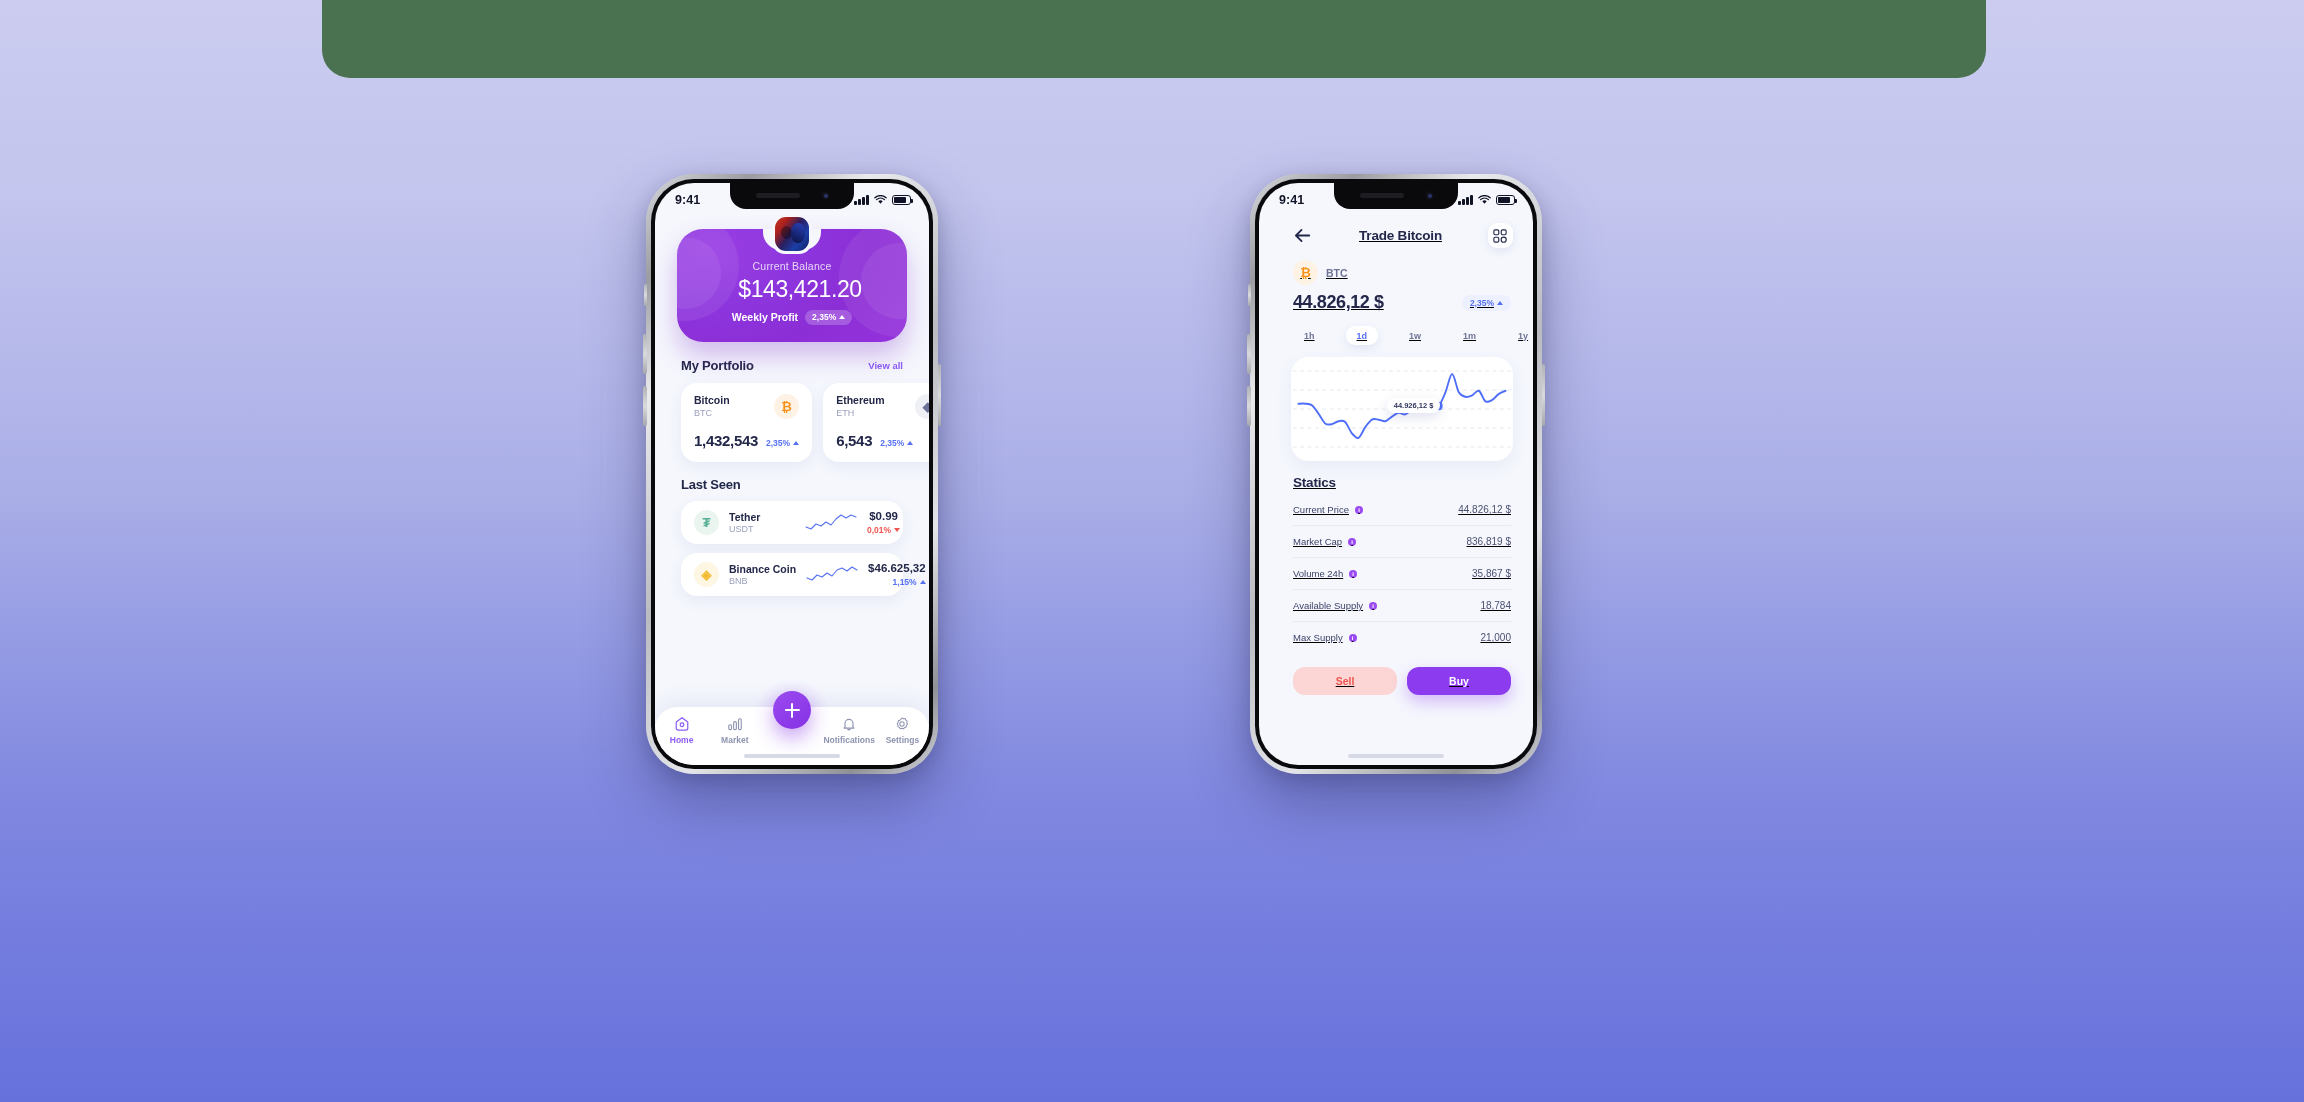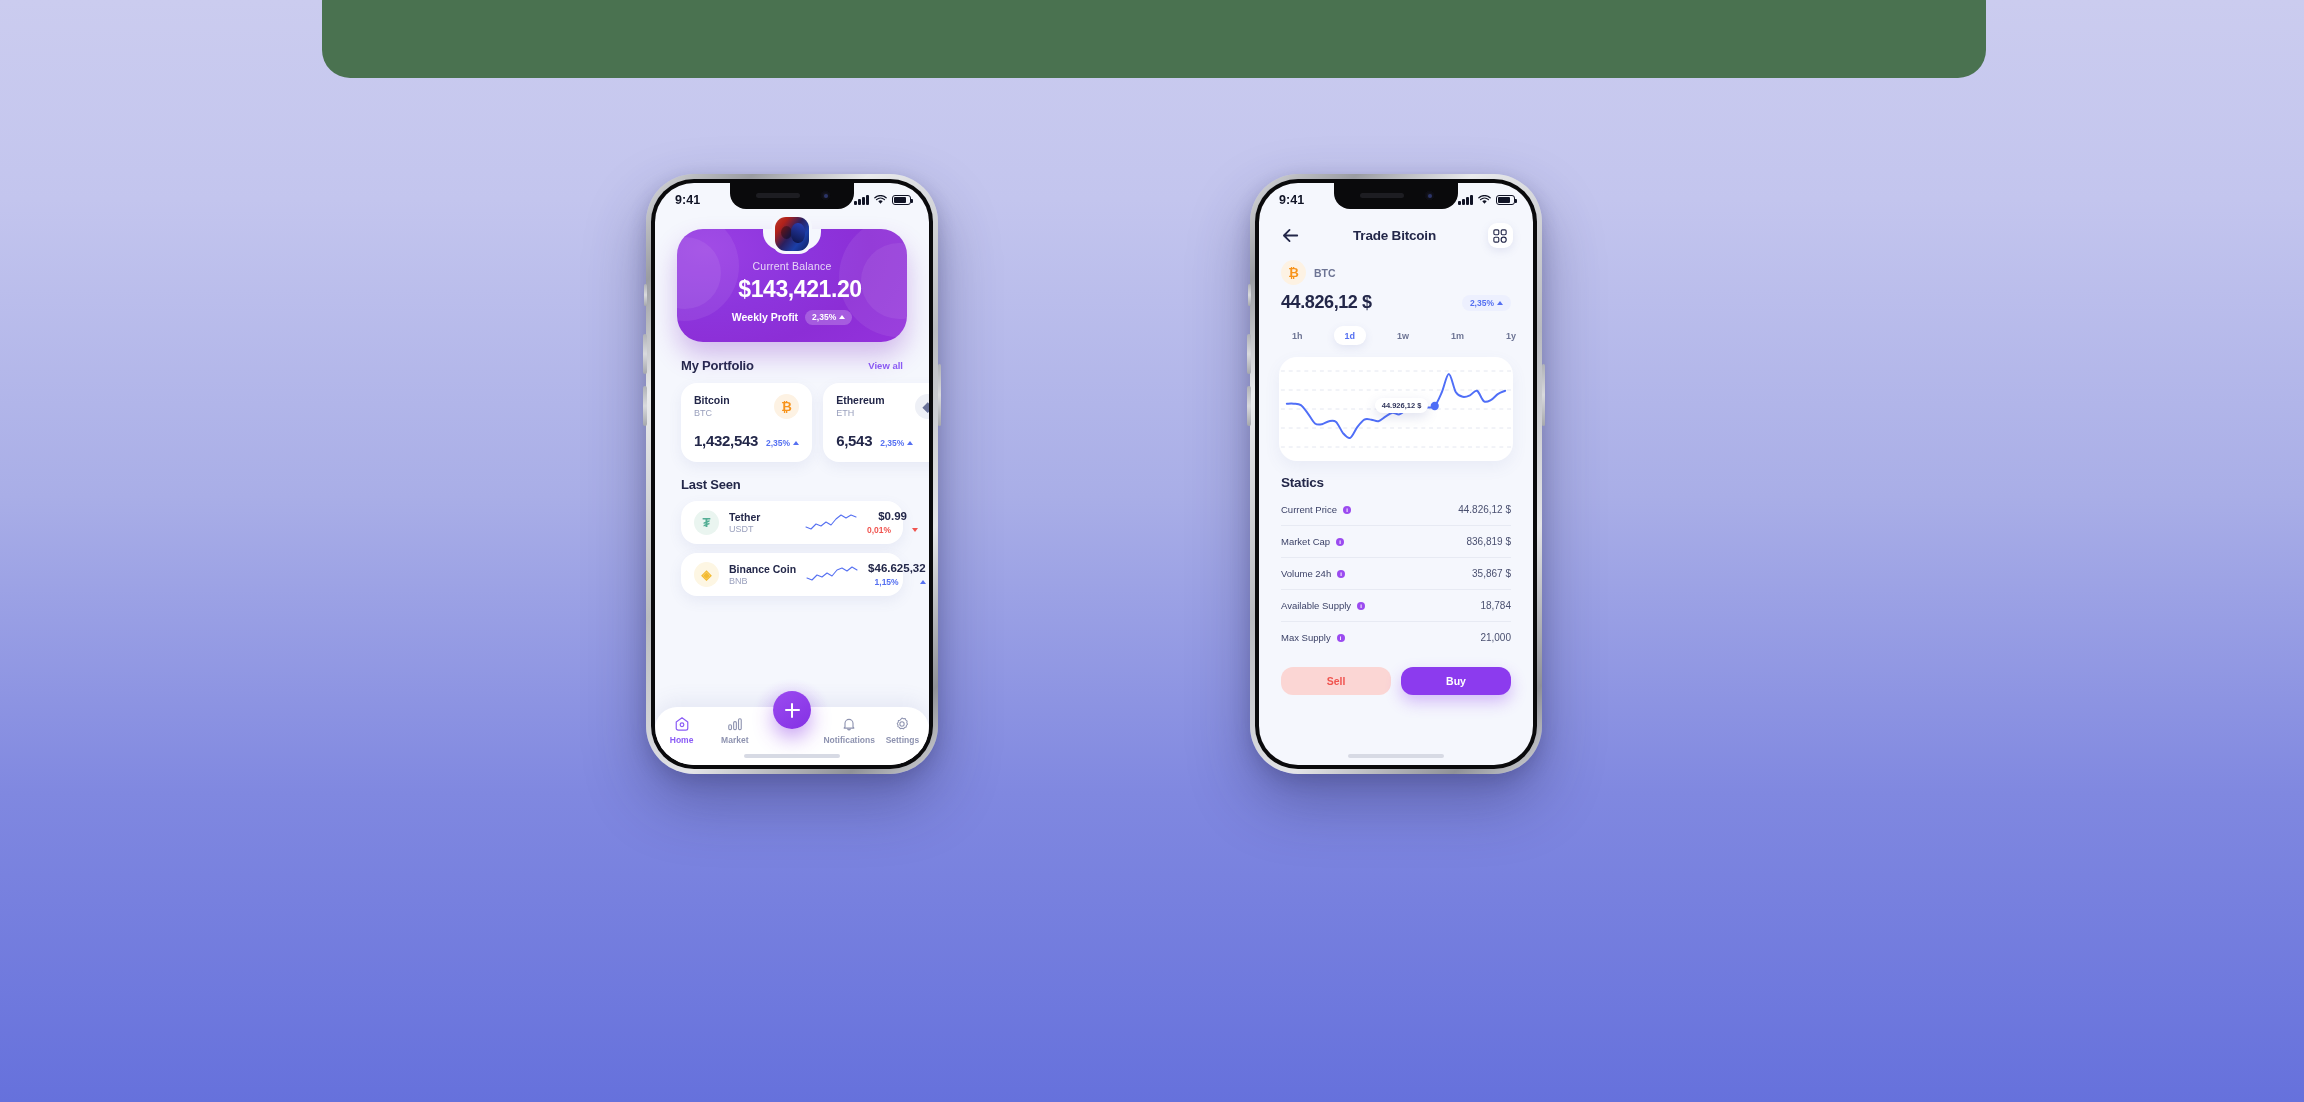--- a/index.html
+++ b/index.html
@@ -76,21 +76,21 @@
   .avatar .img{width:100%;height:100%;border-radius:11px;overflow:hidden;
     background: linear-gradient(128deg,#c0392b 0%,#b0211a 22%,#2b1f5e 48%,#1b3fa8 72%,#0f1e5c 100%);
     position:relative;}
   .avatar .img::before{content:"";position:absolute;left:6px;top:9px;width:11px;height:13px;border-radius:50%;
     background:rgba(0,0,0,.35);}
   .avatar .img::after{content:"";position:absolute;right:4px;top:6px;width:14px;height:20px;border-radius:45%;
     background:linear-gradient(200deg,rgba(40,70,200,.85),rgba(10,15,60,.9));}
   .bal-inner{position:relative;z-index:4;height:100%;display:flex;flex-direction:column;
     align-items:center;justify-content:center;padding-top:13px;}
   .bal-label{font-size:10.5px;color:#e8d6f7;font-weight:500;letter-spacing:.2px;}
-  .bal-amount{font-size:23px;color:#fff;font-weight:700;letter-spacing:-.4px;margin-top:4px;margin-left:16px;}
+  .bal-amount{font-size:23px;color:#fff;font-weight:400;letter-spacing:-.4px;margin-top:4px;margin-left:16px;}
   .bal-row{display:flex;align-items:center;gap:7px;margin-top:7px;}
   .bal-row .lbl{font-size:10.5px;color:#fff;font-weight:700;}
   .chip{background:rgba(255,255,255,.22);border-radius:9px;padding:2.5px 7px;display:flex;
     align-items:center;gap:3px;font-size:8.5px;color:#fff;font-weight:600;}
   .caret-up{width:0;height:0;border-left:3px solid transparent;border-right:3px solid transparent;
     border-bottom:4px solid currentColor;}
   .caret-down{width:0;height:0;border-left:3px solid transparent;border-right:3px solid transparent;
     border-top:4px solid currentColor;}
   .sec-head{display:flex;align-items:center;justify-content:space-between;padding:0 26px;margin-top:16px;}
   .sec-head h2{font-size:13px;color:#232749;letter-spacing:-.2px;}
@@ -115,37 +115,37 @@
   .ls-icon{width:25px;height:25px;border-radius:50%;display:flex;align-items:center;justify-content:center;
     font-size:13px;font-weight:700;flex:0 0 auto;}
   .ic-usdt{background:#EAF5F0;color:#53AE94;}
   .ic-bnb{background:#FDF6E3;color:#F3BA2F;}
   .ls-name{flex:0 0 auto;min-width:66px;}
   .ls-name .n{font-size:10.5px;font-weight:700;color:#232749;}
   .ls-name .s{font-size:9px;color:#9aa0bd;margin-top:1px;}
   .ls-spark{flex:1 1 auto;display:flex;align-items:center;justify-content:center;}
   .ls-right{text-align:right;flex:0 0 auto;}
   .ls-price{font-size:11.5px;font-weight:700;color:#232749;text-align:center;}
-  .ls-chg{font-size:8.5px;font-weight:600;display:flex;align-items:center;gap:21px;justify-content:flex-end;margin-top:3px;}
+  .ls-chg{font-size:8.5px;font-weight:600;display:flex;align-items:center;gap:3px;justify-content:flex-end;margin-top:3px;}
   .tabbar{position:absolute;left:0;right:0;bottom:0;height:58px;background:#fff;
     border-top-left-radius:22px;border-top-right-radius:22px;display:flex;align-items:flex-start;
     padding-top:9px;z-index:20;box-shadow:0 -6px 20px rgba(90,100,170,.10);}
   .tab{flex:1;display:flex;flex-direction:column;align-items:center;gap:3px;}
   .tab .lb{font-size:8.5px;color:#8e93b0;font-weight:600;}
   .tab.active .lb{color:#8b5cf6;}
   .tab.spacer{flex:1.15;}
   .fab{position:absolute;left:50%;transform:translateX(-50%);bottom:36px;width:38px;height:38px;
     border-radius:50%;background:linear-gradient(145deg,#9b4bf0,#8431E4);display:flex;align-items:center;
     justify-content:center;z-index:25;box-shadow:0 9px 20px rgba(132,49,228,.45);}
   .fab::before{content:"";position:absolute;width:15px;height:2.4px;background:#fff;border-radius:2px;}
   .fab::after{content:"";position:absolute;width:2.4px;height:15px;background:#fff;border-radius:2px;}
   .fab-glow{position:absolute;left:50%;transform:translateX(-50%);bottom:24px;width:74px;height:62px;
     border-radius:50%;background:radial-gradient(closest-side,rgba(150,80,240,.16),rgba(150,80,240,0));z-index:19;}
   
-  .rp-body{position:absolute;inset:0;padding:34px 0 0 0;}
+  .rp-body{position:absolute;inset:0;padding:34px 0 0 12px;text-decoration:underline;}
   .rp-top{display:flex;align-items:center;justify-content:space-between;padding:6px 20px 0 20px;}
   .back-btn{width:22px;height:22px;display:flex;align-items:center;justify-content:center;}
   .rp-title{font-size:13.5px;font-weight:700;color:#232749;letter-spacing:-.2px;}
   .grid-btn{width:25px;height:25px;border-radius:9px;background:#fff;display:flex;align-items:center;
     justify-content:center;box-shadow:0 3px 9px rgba(90,100,170,.13);}
   .rp-coin{display:flex;align-items:center;gap:8px;padding:0 22px;margin-top:12px;}
   .rp-coin .sym{font-size:10.5px;color:#6d7494;font-weight:600;}
   .rp-price-row{display:flex;align-items:center;justify-content:space-between;padding:0 22px;margin-top:7px;}
   .rp-price{font-size:18px;font-weight:700;color:#232749;letter-spacing:-.4px;}
   .rp-chip{background:#EDF0FE;border-radius:9px;padding:3px 8px;display:flex;align-items:center;gap:3px;

